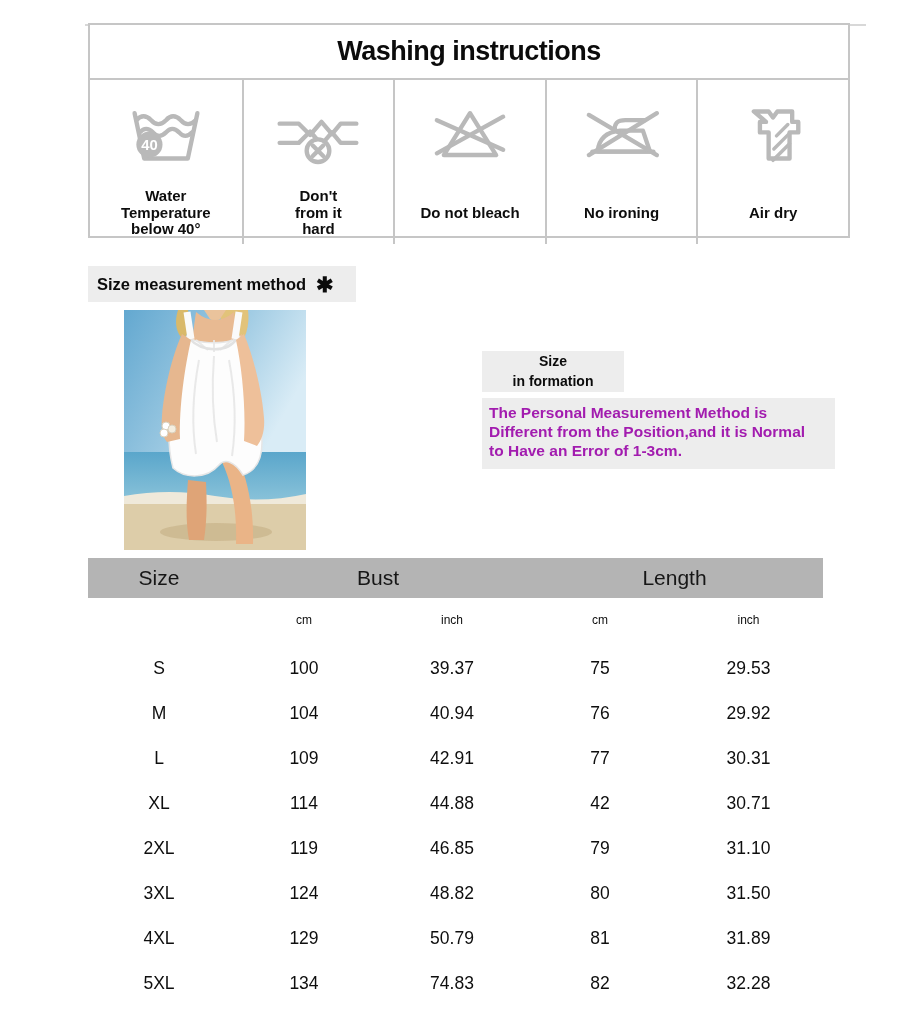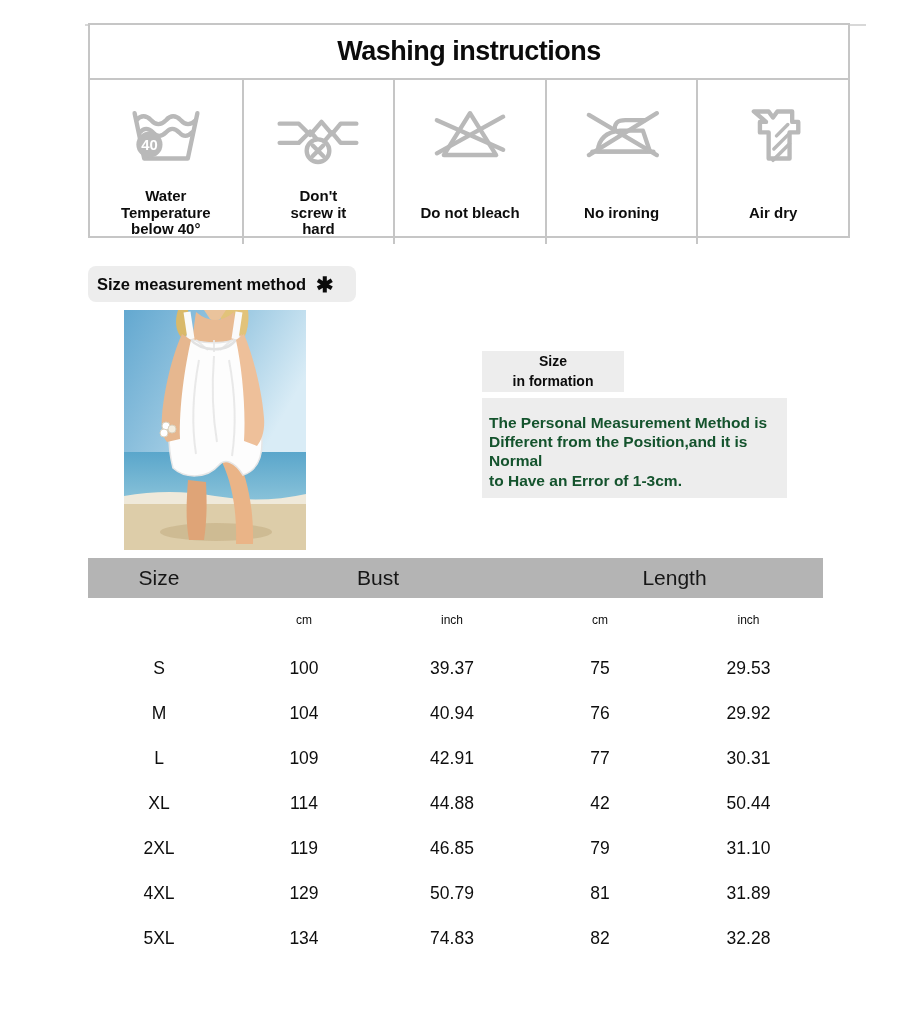--- a/index.html
+++ b/index.html
@@ -16,33 +16,33 @@
   .wash-cells{display:grid;grid-template-columns:repeat(5,1fr);height:156px;}
   .wash-cell{display:flex;flex-direction:column;align-items:center;border-left:2px solid #c6c6c6;}
   .wash-cell:first-child{border-left:none;}
   .wash-icon{margin-top:20px;width:92px;height:70px;display:flex;align-items:center;justify-content:center;}
   .wash-icon svg{stroke:#b9b9b9;fill:none;stroke-width:5;stroke-linecap:round;stroke-linejoin:round;}
   .wash-label{margin-top:12px;height:62px;display:flex;align-items:center;justify-content:center;text-align:center;
     font-size:15px;font-weight:700;line-height:1.12;white-space:pre-line;color:#0d0d0d;}
 
   
   .method-label{left:88px;top:266px;width:268px;height:36px;background:#ededed;display:flex;align-items:center;
-    padding-left:9px;box-sizing:border-box;gap:10px;border-radius:8px;}
+    padding-left:9px;box-sizing:border-box;gap:10px;}
   .method-label .txt{font-size:16.5px;font-weight:700;color:#0b0b0b;}
   .method-label .mark{font-size:21px;font-weight:700;color:#0b0b0b;line-height:1;}
 
   
   .photo{left:124px;top:310px;width:182px;height:240px;}
   .photo svg{display:block;}
 
   
   .info-label{left:482px;top:351px;width:142px;height:41px;background:#ededed;display:flex;align-items:center;justify-content:center;
     text-align:center;font-size:14px;font-weight:700;line-height:1.4;white-space:pre-line;color:#0b0b0b;}
-  .note-box{left:482px;top:398px;width:305px;background:#ededed;box-sizing:border-box;padding:15px 6px 8px 7px;
-    font-size:15.5px;font-weight:700;line-height:1.24;white-space:pre-line;color:#14532d;}
+  .note-box{left:482px;top:398px;width:353px;background:#ededed;box-sizing:border-box;padding:5px 6px 8px 7px;
+    font-size:15.5px;font-weight:700;line-height:1.24;white-space:pre-line;color:#a21caf;}
 
   
   .size-table{left:88px;top:558px;width:735px;}
   .st-header{height:40px;background:#b4b4b4;display:grid;grid-template-columns:142px 296px 297px;align-items:center;}
   .st-header div{text-align:center;font-size:21px;color:#161616;}
   .st-units{height:44px;display:grid;grid-template-columns:142px 148px 148px 148px 149px;align-items:center;}
   .st-units div{text-align:center;font-size:12px;color:#0e0e0e;}
   .st-rows{margin-top:4px;}
   .trow{height:45px;display:grid;grid-template-columns:142px 148px 148px 148px 149px;align-items:center;}
   .trow div{text-align:center;font-size:17.5px;color:#0e0e0e;}
@@ -74,21 +74,21 @@
     <div class="wash-cell">
       <div class="wash-icon">
         <svg width="86" height="68" viewBox="0 0 96 78">
           <path d="M4 26 h22 l13 13 13 -15 12 14 10 -12 h18"></path>
           <path d="M4 48 h22 l13 -13 13 15 12 -14 10 12 h18"></path>
           <circle cx="48" cy="57" r="13" fill="#ffffff"></circle>
           <path d="M42 51 l12 12 M54 51 l-12 12"></path>
         </svg>
       </div>
       <div class="wash-label">Don't
-screw it
+from it
 hard</div>
     </div>
 
     <div class="wash-cell">
       <div class="wash-icon">
         <svg width="86" height="68" viewBox="0 0 96 78">
           <path d="M48 14 L78 62 H18 Z"></path>
           <path d="M10 22 L86 56 M86 18 L10 60"></path>
         </svg>
       </div>
@@ -213,31 +213,38 @@
     <div>42.91</div>
     <div>77</div>
     <div>30.31</div>
   </div>
 
   <div class="trow">
     <div>XL</div>
     <div>114</div>
     <div>44.88</div>
     <div>42</div>
-    <div>50.44</div>
+    <div>30.71</div>
   </div>
 
   <div class="trow">
     <div>2XL</div>
     <div>119</div>
     <div>46.85</div>
     <div>79</div>
     <div>31.10</div>
   </div>
 
+  <div class="trow">
+    <div>3XL</div>
+    <div>124</div>
+    <div>48.82</div>
+    <div>80</div>
+    <div>31.50</div>
+  </div>
 
   <div class="trow">
     <div>4XL</div>
     <div>129</div>
     <div>50.79</div>
     <div>81</div>
     <div>31.89</div>
   </div>
 
   <div class="trow">

